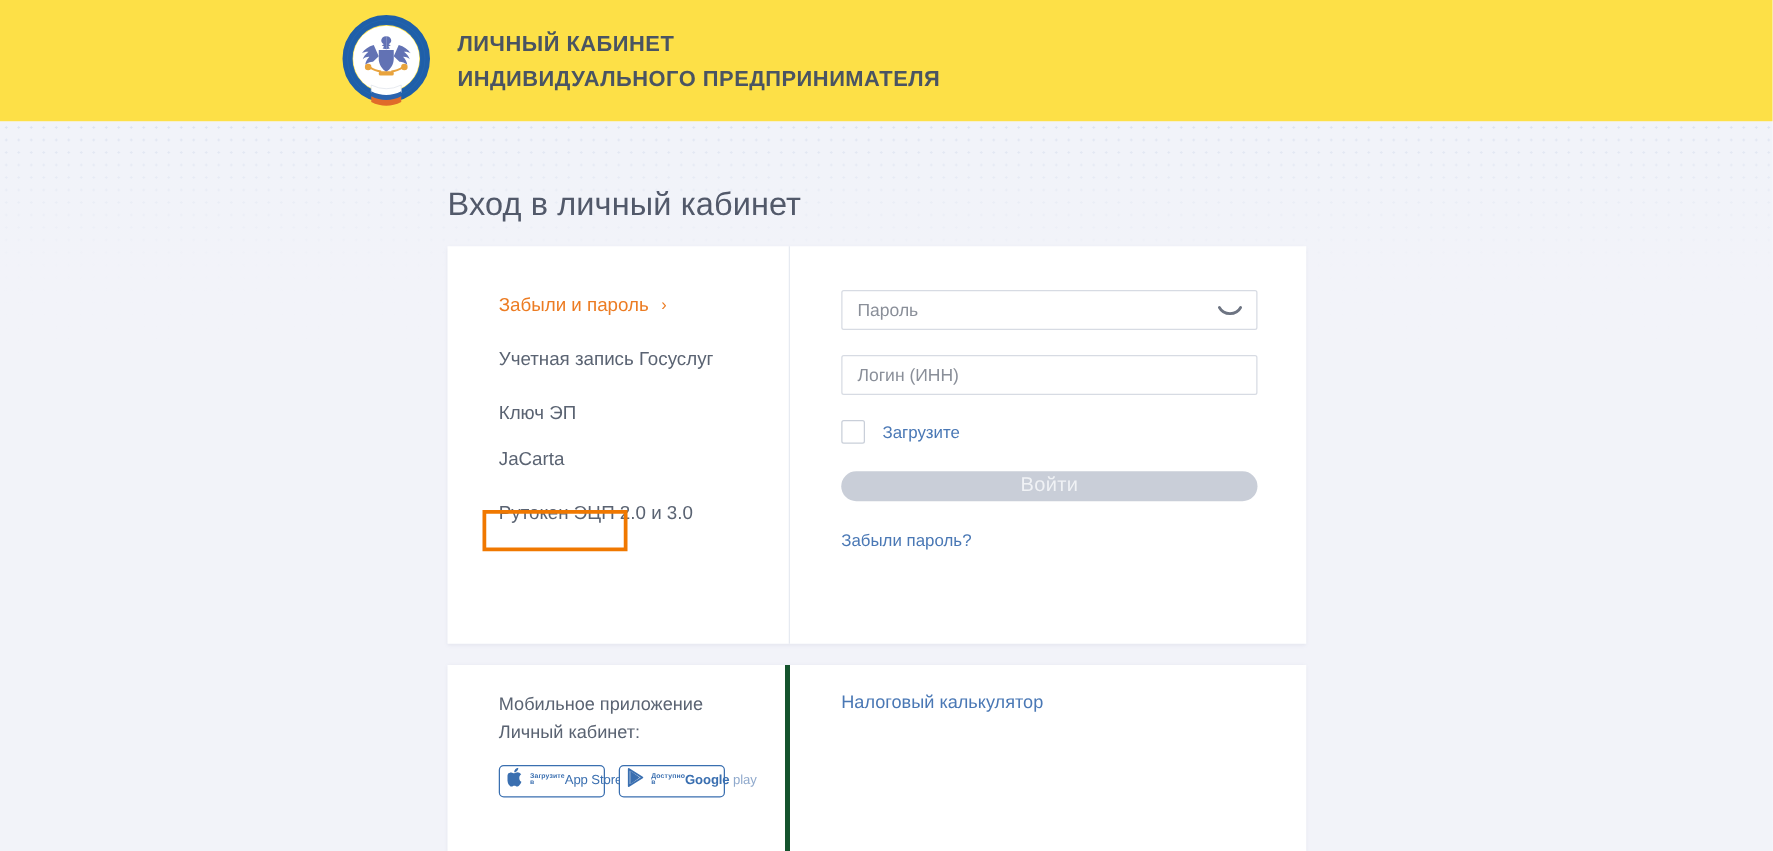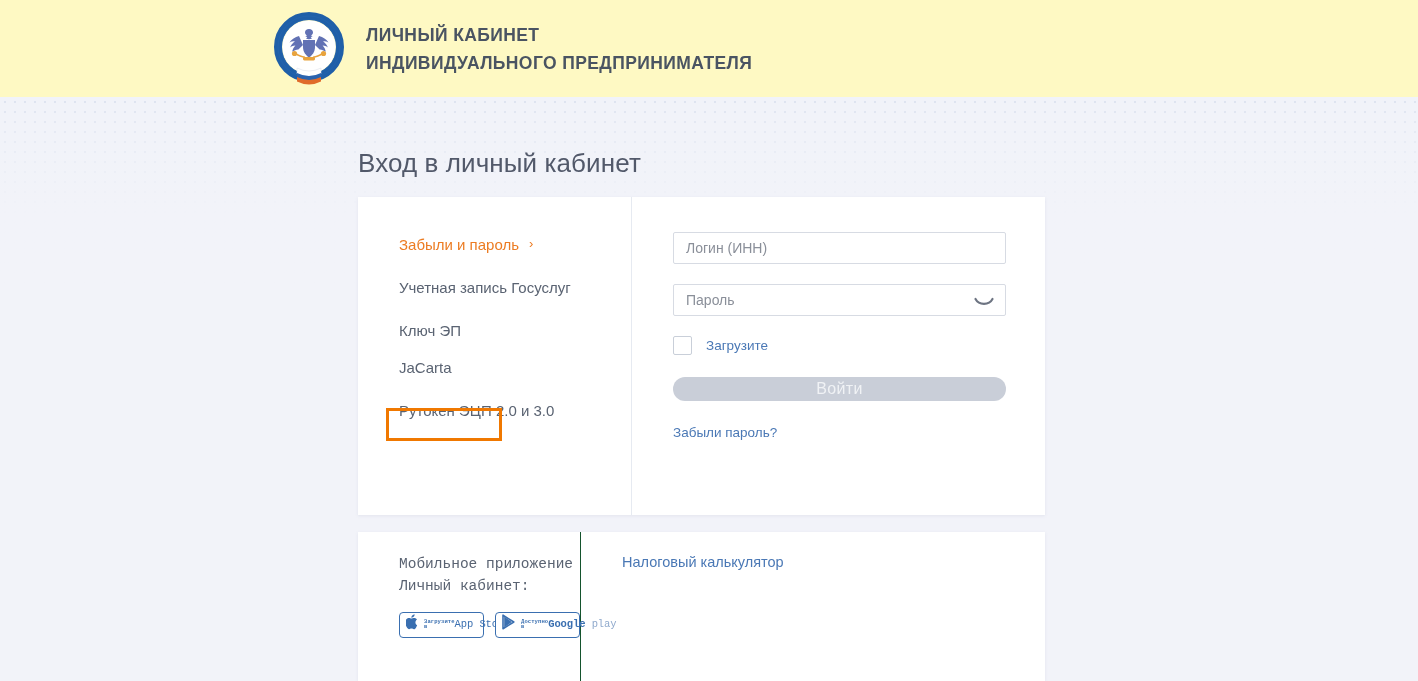--- a/index.html
+++ b/index.html
@@ -13,21 +13,21 @@
     font-family: "Liberation Sans", "DejaVu Sans", sans-serif;
     background: #ffffff;
   }
 
   
   .header {
     position: absolute;
     left: 0; top: 0;
     width: 1418px;
     height: 97px;
-    background: #fef9c3;
+    background: #fde047;
     z-index: 5;
   }
   .header-inner {
     position: absolute;
     left: 272px; top: 12px;
     display: flex;
     align-items: center;
     gap: 20px;
   }
   .logo-emblem {
@@ -215,24 +215,23 @@
     cursor: pointer;
   }
 
   
   .card-bottom {
     left: 358px; top: 435px;
     width: 687px; height: 149px;
     display: flex;
   }
   .bottom-left {
-    width: 223px;
-    border-right: 1px solid #14532d;
+    width: 274px;
+    border-right: 4px solid #14532d;
     padding: 22px 0 0 41px;
-    font-family: Liberation Mono, monospace;
   }
   .bottom-right {
     flex: 1;
     padding: 22px 0 0 41px;
   }
   .mobile-caption {
     font-size: 14.5px;
     color: #5a6372;
     line-height: 1.5;
     margin-bottom: 14px;
@@ -352,30 +351,30 @@
         <div class="method-item">JaCarta</div>
 
         <div class="method-item">Рутокен ЭЦП 2.0 и 3.0</div>
 
       </div>
     </div>
 
     <div class="login-right">
 
       <div class="field">
-        <span class="field-text">Логин (ИНН)</span>
-      </div>
-
-      <div class="field">
         <span class="field-text">Пароль</span>
         <span class="eye-icon">
           <svg width="20" height="12" viewBox="0 0 20 12">
             <path d="M1.5 3 C5 9.5 15 9.5 18.5 3" fill="none" stroke="#6d7482" stroke-width="2.2" stroke-linecap="round"></path>
           </svg>
         </span>
+      </div>
+
+      <div class="field">
+        <span class="field-text">Логин (ИНН)</span>
       </div>
 
       <div class="remember-row">
         <span class="checkbox"></span>
         <span class="remember-label">Загрузите</span>
       </div>
 
       <button class="btn-login">Войти</button>
 
       <span class="forgot-link">Забыли пароль?</span>

